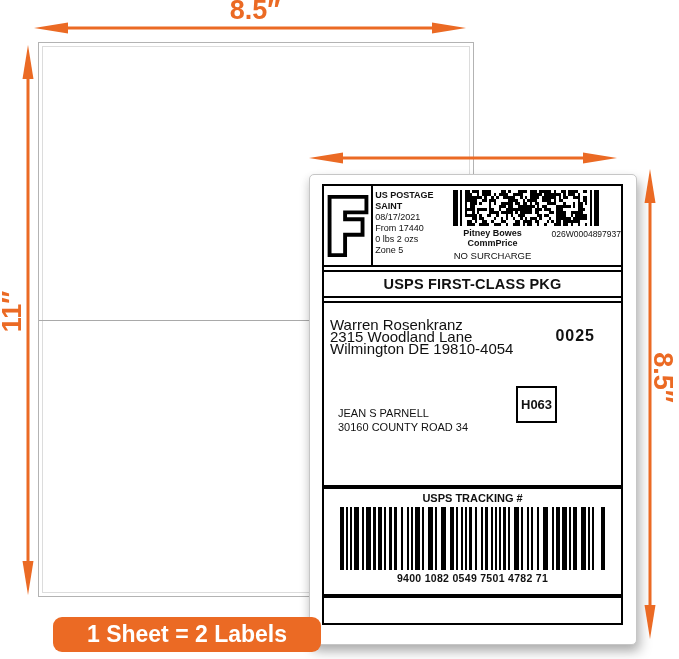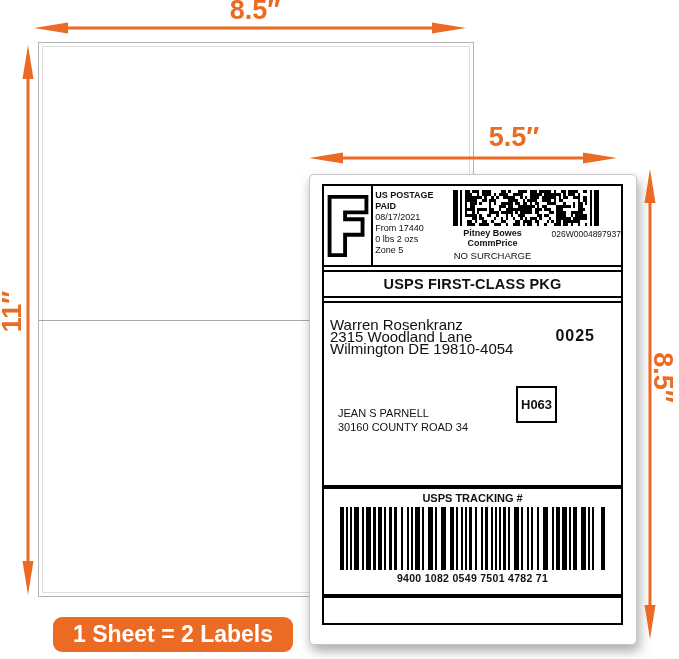--- a/index.html
+++ b/index.html
@@ -55,21 +55,21 @@
   .sec-empty { flex:1; }
 
   
   .arrow { position:absolute; z-index:5; color:var(--accent); }
   .arrow line { stroke:var(--accent); stroke-width:3; }
   .arrow polygon { fill:var(--accent); }
   .dim-label { position:absolute; z-index:6; color:var(--accent); font-weight:bold; font-size:27px;
                text-align:center; white-space:nowrap; }
 
   
-  .badge { position:absolute; left:53px; top:617px; width:240px; height:35px; z-index:6;
+  .badge { position:absolute; left:53px; top:617px; width:268px; height:35px; z-index:6;
            background:var(--accent); border-radius:9px; color:#fff; font-weight:bold; font-size:23px;
            text-align:center; line-height:35px; }
 
   svg { display:block; }
   .bc { shape-rendering:crispEdges; }
 </style>
 </head>
 <body>
 
 <div class="stage">
@@ -83,21 +83,21 @@
     <div class="label-box">
 
       <div class="sec-postage">
         <div class="f-cell">
           <svg width="46" height="64" viewBox="0 0 46 66">
             <path d="M4 3 H42 V19 H20 V26 H38 V42 H20 V63 H4 Z" fill="#fff" stroke="#000" stroke-width="4" stroke-linejoin="miter"></path>
           </svg>
         </div>
         <div class="detail-cell">
           <div class="b">US POSTAGE</div>
-          <div class="b">PAID</div>
+          <div class="b">SAINT</div>
           <div>08/17/2021</div>
           <div>From 17440</div>
           <div>0 lbs 2 ozs</div>
           <div>Zone 5</div>
         </div>
         <div class="meter-cell">
           <svg class="meter-bc bc" viewBox="0 0 148 36" preserveAspectRatio="none" fill="#000">
               <rect x="0" y="0" width="5" height="36"></rect>
               <rect x="7" y="0" width="2" height="36"></rect>
               <rect x="12.0" y="0" width="2.4" height="3"></rect>
@@ -568,21 +568,20 @@
     <polygon points="8,1 2.5,35 13.5,35"></polygon>
     <polygon points="8,551 2.5,517 13.5,517"></polygon>
   </svg>
   <div class="dim-label" style="left:-23px; top:296px; width:70px; transform:rotate(-90deg);">11″</div>
 
   <svg class="arrow" style="left:308px; top:150px;" width="310" height="16">
     <line x1="30" y1="8" x2="280" y2="8"></line>
     <polygon points="1,8 35,2.5 35,13.5"></polygon>
     <polygon points="309,8 275,2.5 275,13.5"></polygon>
   </svg>
-  <div class="dim-label" style="left:454px; top:122px; width:120px;">5.5″</div>
 
   <svg class="arrow" style="left:642px; top:168px;" width="16" height="472">
     <line x1="8" y1="30" x2="8" y2="442"></line>
     <polygon points="8,1 2.5,35 13.5,35"></polygon>
     <polygon points="8,471 2.5,437 13.5,437"></polygon>
   </svg>
   <div class="dim-label" style="left:622px; top:362px; width:80px; transform:rotate(90deg);">8.5″</div>
 
   <div class="badge">1 Sheet = 2 Labels</div>
 

